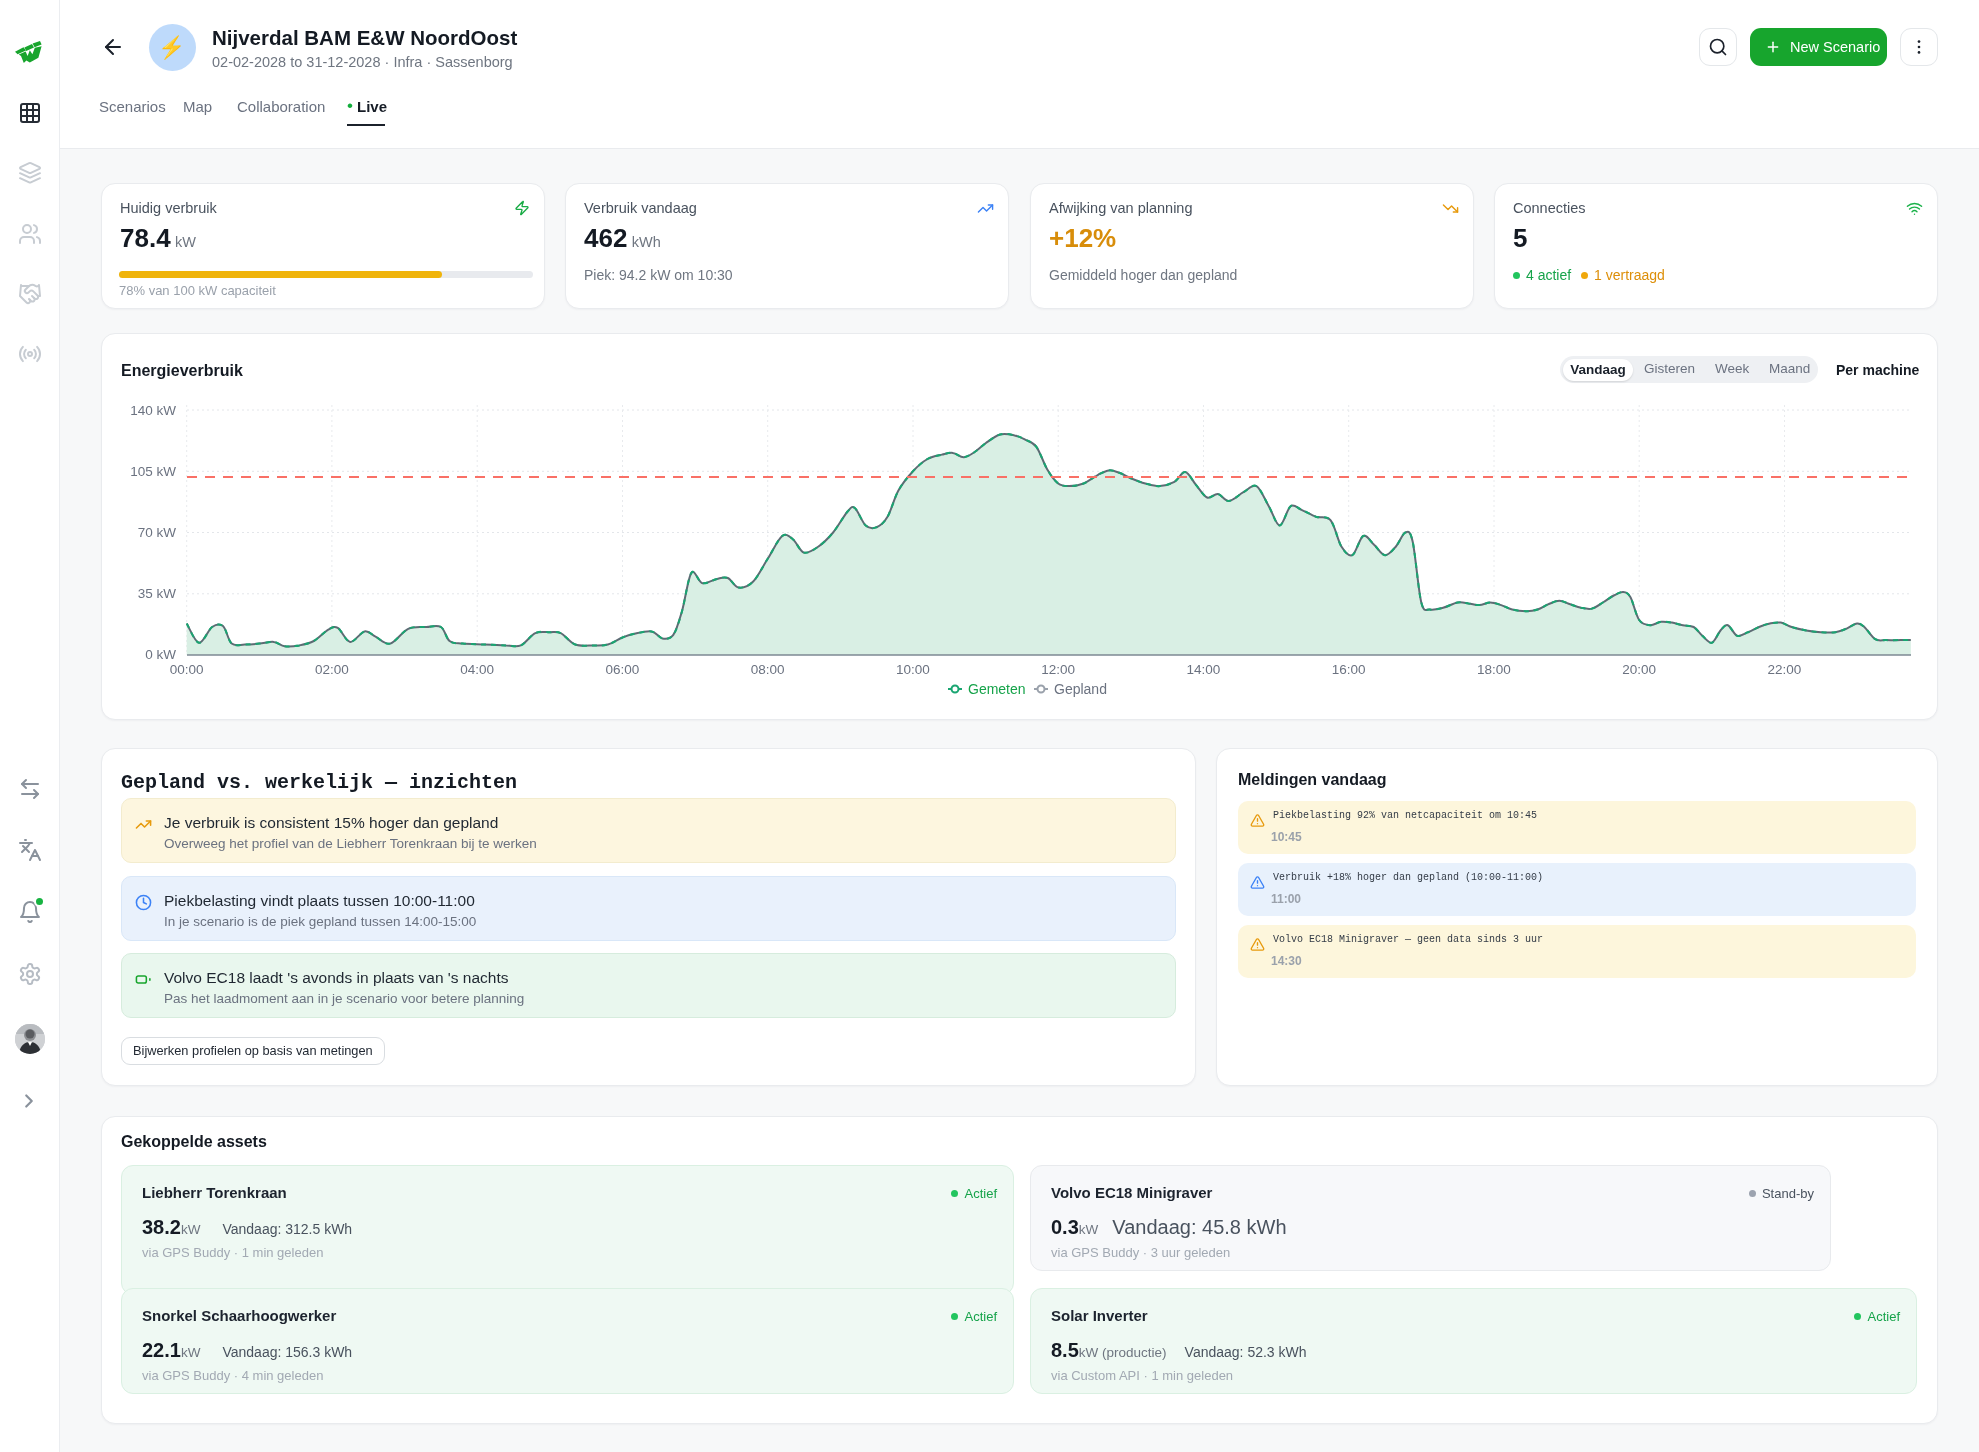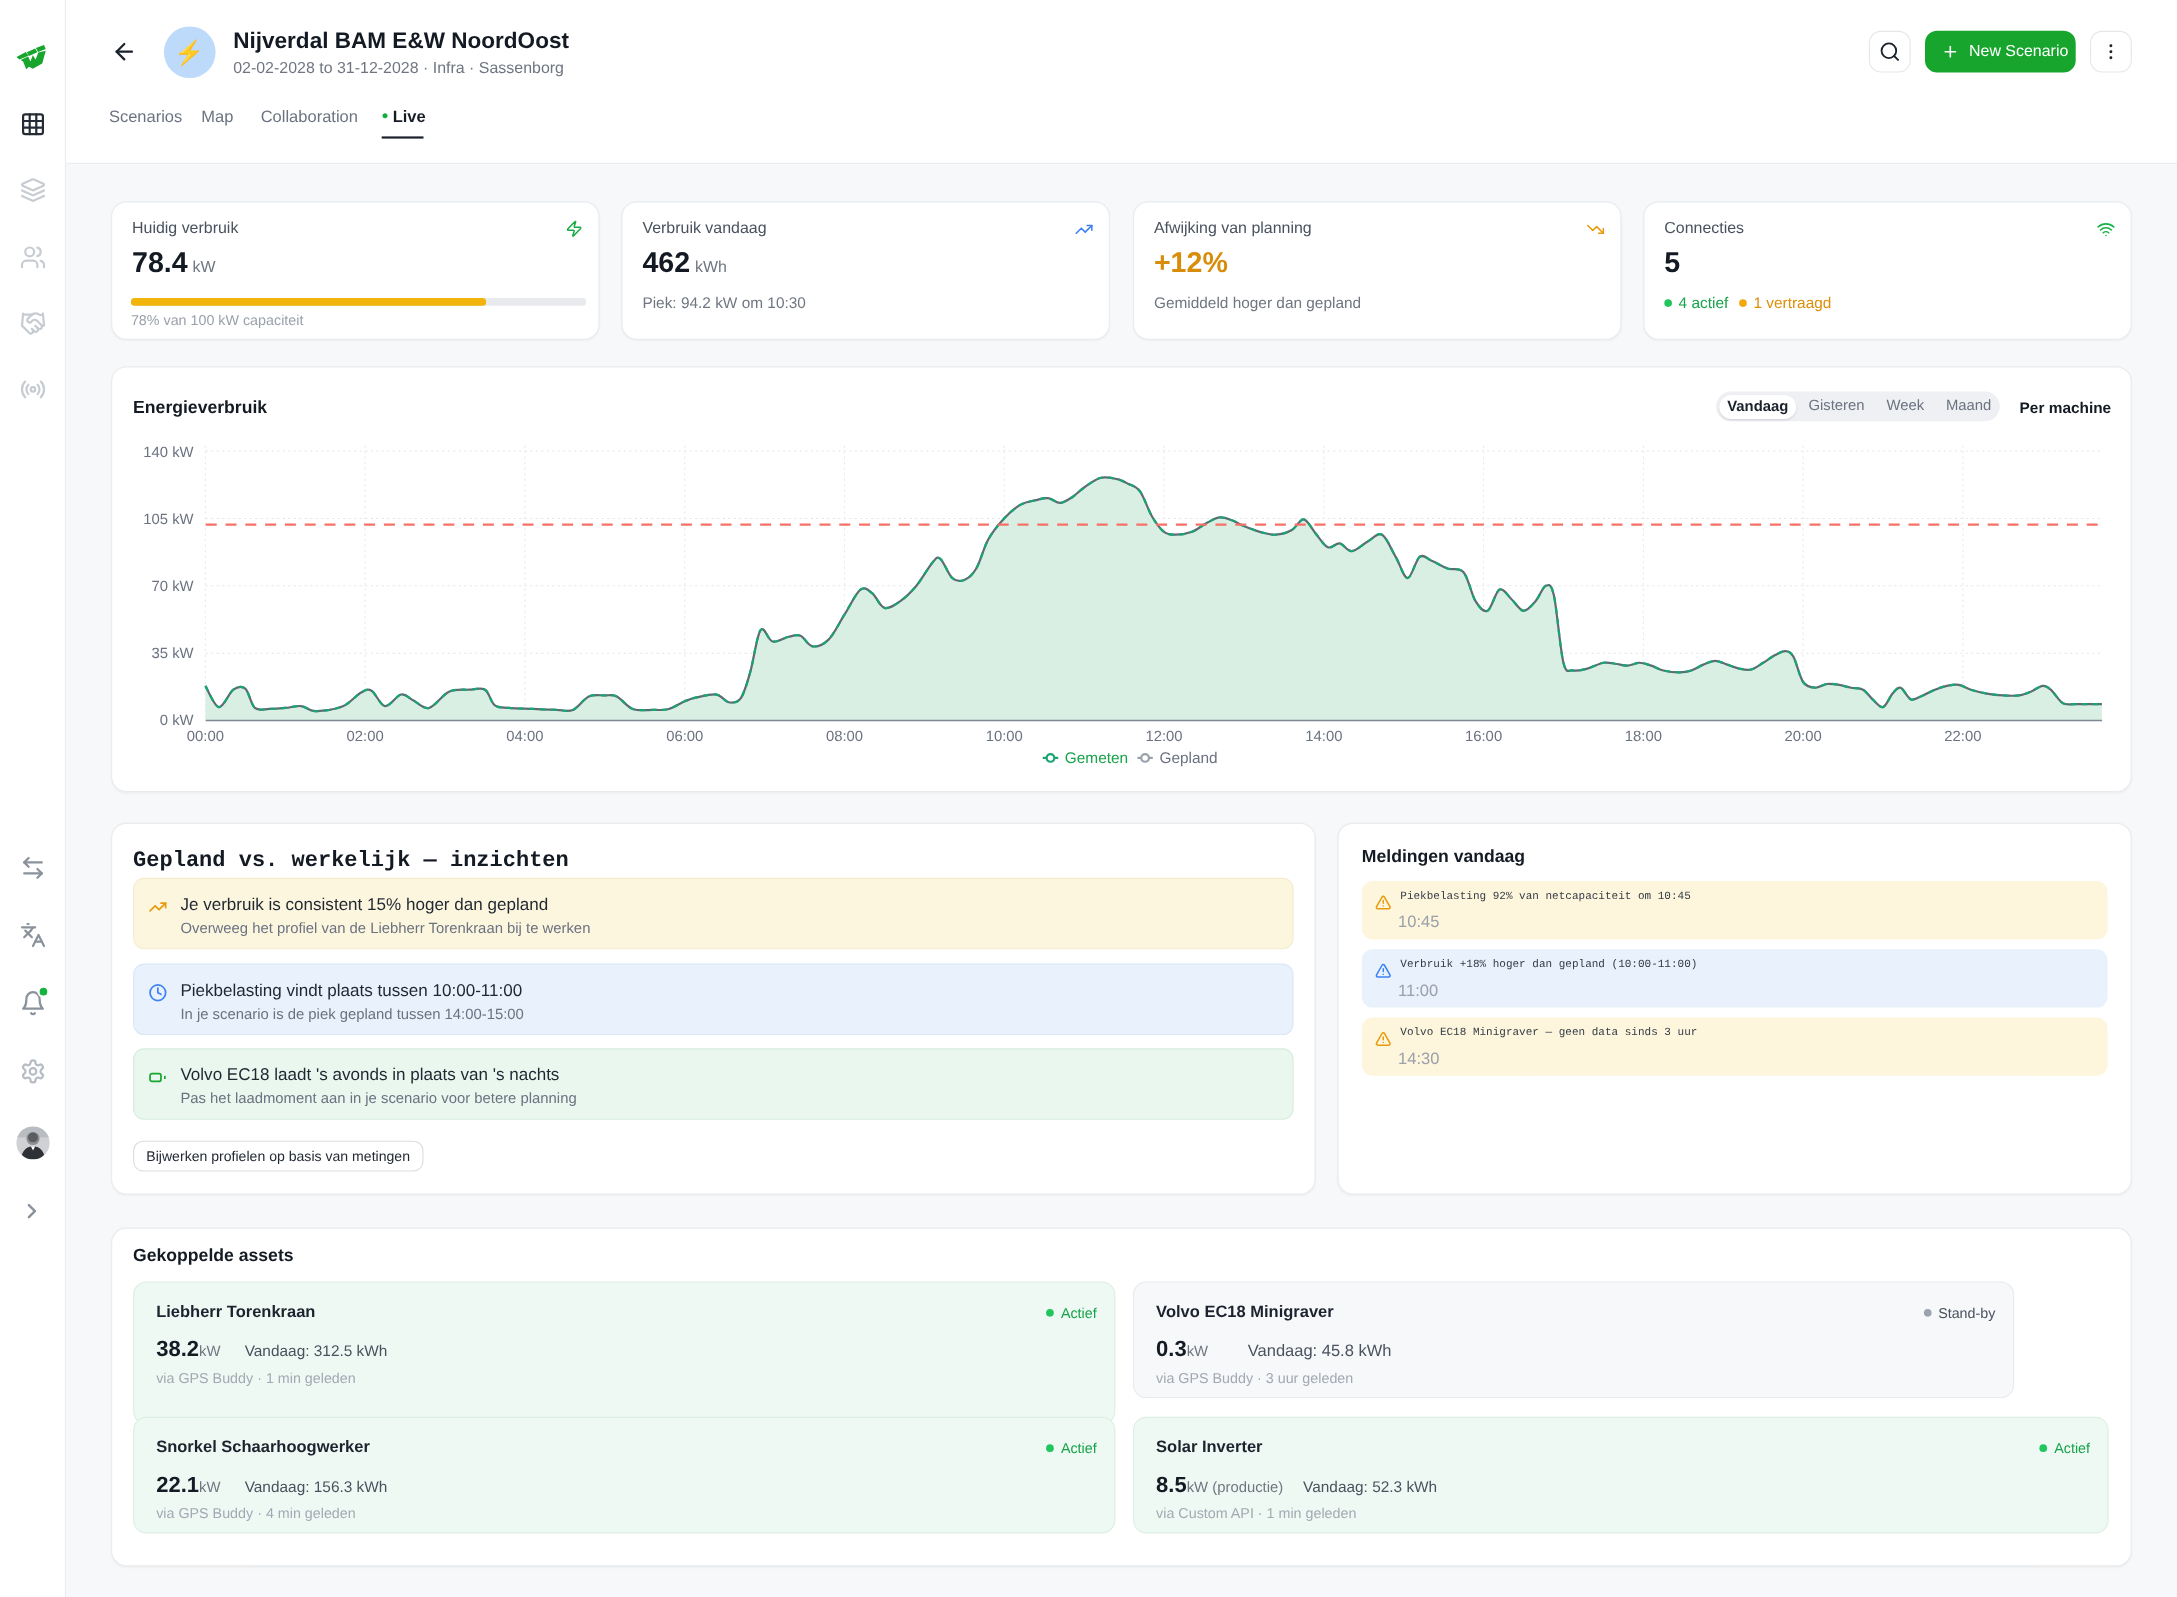--- a/index.html
+++ b/index.html
@@ -12,21 +12,21 @@
 .sic2 { position:absolute; left:18px; width:24px; height:24px; color:#8a929c; }
 
 #header { position:absolute; left:60px; top:0; width:1919px; height:149px; background:#fff; border-bottom:1px solid #e9ebee; }
 .tab { position:absolute; top:98px; font-size:15px; color:#6b7280; }
 
 .irow { position:absolute; border-radius:10px; }
 .irow .t1 { position:absolute; left:42px; top:15px; font-size:15.5px; color:#1f2731; }
 .irow .t2 { position:absolute; left:42px; top:37px; font-size:13.5px; color:#6b7280; }
 .mrow { position:absolute; border-radius:10px; }
 .mrow .t1 { position:absolute; left:35px; top:9px; font-size:10px; color:#333b46;font-family:Liberation Mono, monospace; }
-.mrow .t2 { position:absolute; left:33px; top:29px; font-size:15px; color:#9aa1ab; }
+.mrow .t2 { position:absolute; left:33px; top:29px; font-size:12px; color:#9aa1ab;font-weight:bold; }
 
 .tile { position:absolute; border-radius:12px; }
 .tile .nm { position:absolute; left:20px; top:18px; font-size:15px; font-weight:bold; color:#1c232e; }
 .tile .big { position:absolute; left:20px; top:50px; font-size:20px; font-weight:bold; color:#151b24; }
 .tile .via { position:absolute; left:20px; top:79px; font-size:13px; color:#a2a9b3; }
 .tile .st { position:absolute; right:16px; top:20px; font-size:13px; }
 .dot { display:inline-block; width:7px; height:7px; border-radius:50%; margin-right:6px; position:relative; top:-1px; }
 </style>
 </head>
 <body>
@@ -325,21 +325,21 @@
 <div class="abs" style="left:121px; top:1133px; font-size:16px; font-weight:bold; color:#141a23;">Gekoppelde assets</div>
 <div class="tile" style="left:121px; top:1165px; width:893px; height:130px; background:#eff9f3; border:1px solid #daf0e2;">
   <div class="nm">Liebherr Torenkraan</div>
   <div class="st" style="color:#16a34a;"><span class="dot" style="background:#22c55e;"></span>Actief</div>
   <div class="big">38.2<span style="font-size:13.5px; font-weight:normal; color:#6f7681;">kW</span><span style="font-size:14px; font-weight:normal; color:#49525e; margin-left:22px;">Vandaag: 312.5 kWh</span></div>
   <div class="via">via GPS Buddy · 1 min geleden</div>
 </div>
 <div class="tile" style="left:1030px; top:1165px; width:801px; height:106px; background:#f7f8fa; border:1px solid #e8eaed;">
   <div class="nm">Volvo EC18 Minigraver</div>
   <div class="st" style="color:#49525e;"><span class="dot" style="background:#9ca3af;"></span>Stand-by</div>
-  <div class="big">0.3<span style="font-size:13.5px; font-weight:normal; color:#6f7681;">kW</span><span style="font-size:15px; font-weight:normal; color:#49525e; margin-left:36px;">Vandaag: 45.8 kWh</span></div>
+  <div class="big">0.3<span style="font-size:13.5px; font-weight:normal; color:#6f7681;">kW</span><span style="font-size:20px; font-weight:normal; color:#49525e; margin-left:14px;">Vandaag: 45.8 kWh</span></div>
   <div class="via">via GPS Buddy · 3 uur geleden</div>
 </div>
 <div class="tile" style="left:121px; top:1288px; width:893px; height:106px; background:#eff9f3; border:1px solid #daf0e2;">
   <div class="nm">Snorkel Schaarhoogwerker</div>
   <div class="st" style="color:#16a34a;"><span class="dot" style="background:#22c55e;"></span>Actief</div>
   <div class="big">22.1<span style="font-size:13.5px; font-weight:normal; color:#6f7681;">kW</span><span style="font-size:14px; font-weight:normal; color:#49525e; margin-left:22px;">Vandaag: 156.3 kWh</span></div>
   <div class="via">via GPS Buddy · 4 min geleden</div>
 </div>
 <div class="tile" style="left:1030px; top:1288px; width:887px; height:106px; background:#eff9f3; border:1px solid #daf0e2;">
   <div class="nm">Solar Inverter</div>

